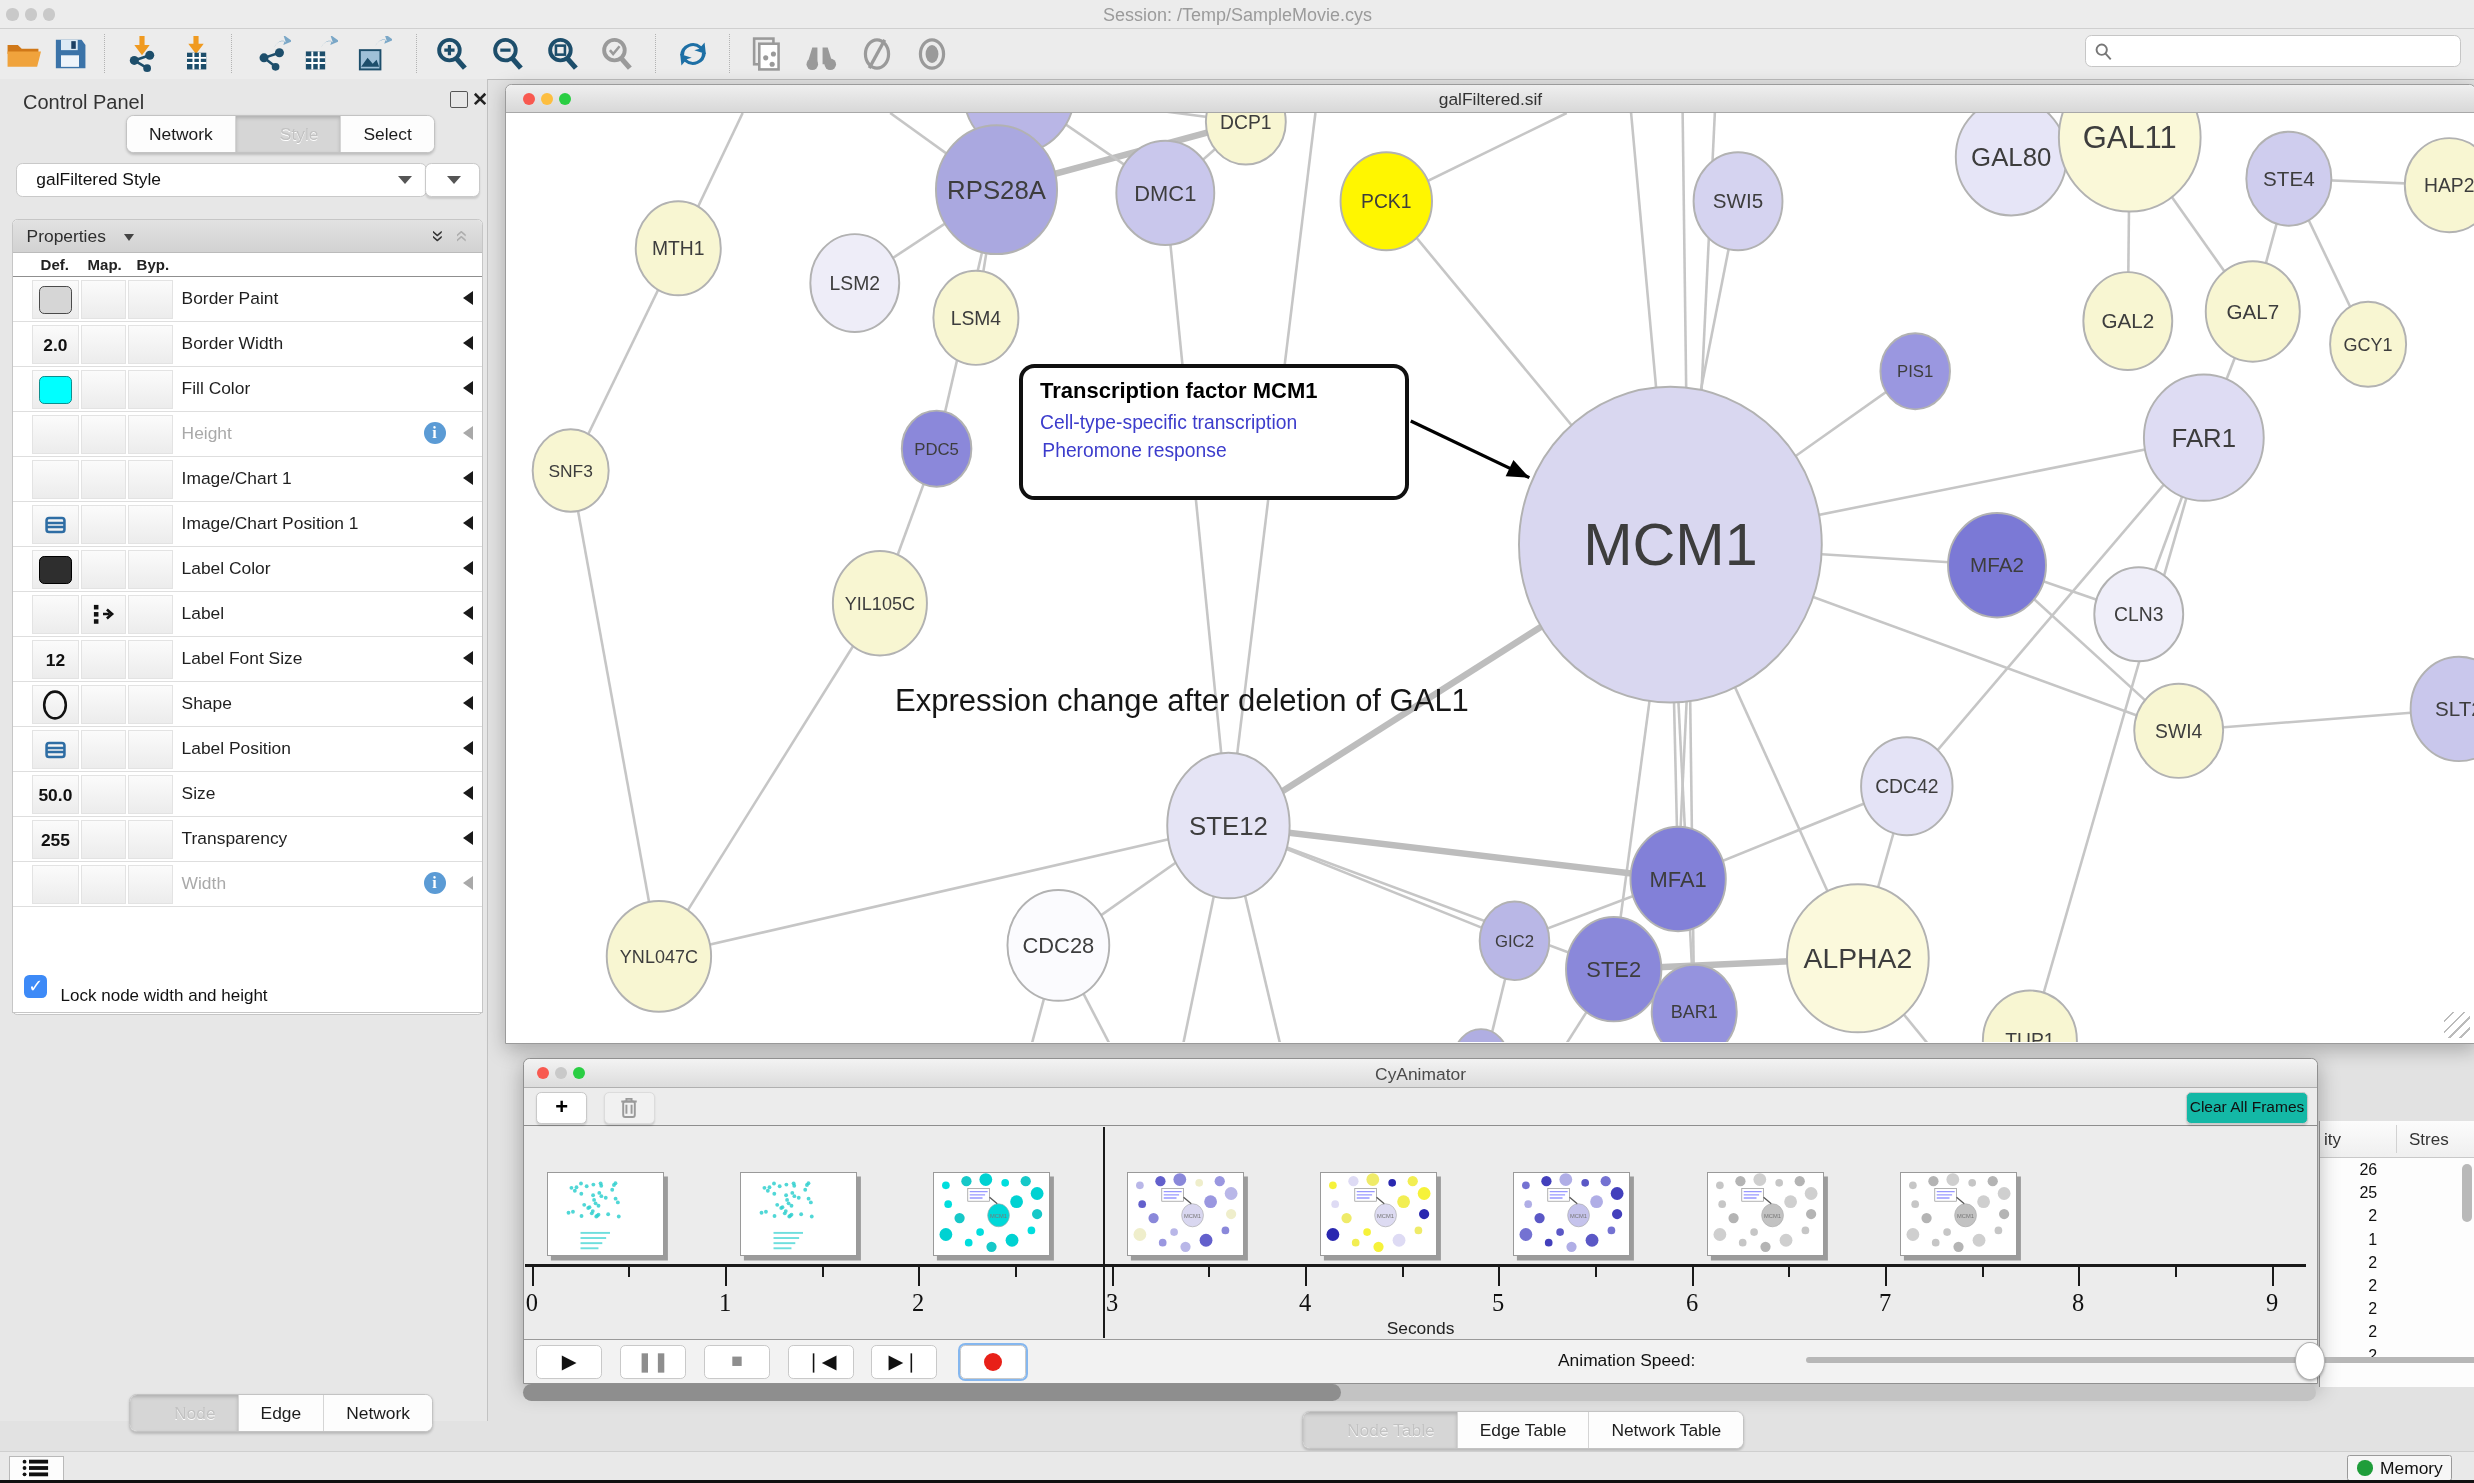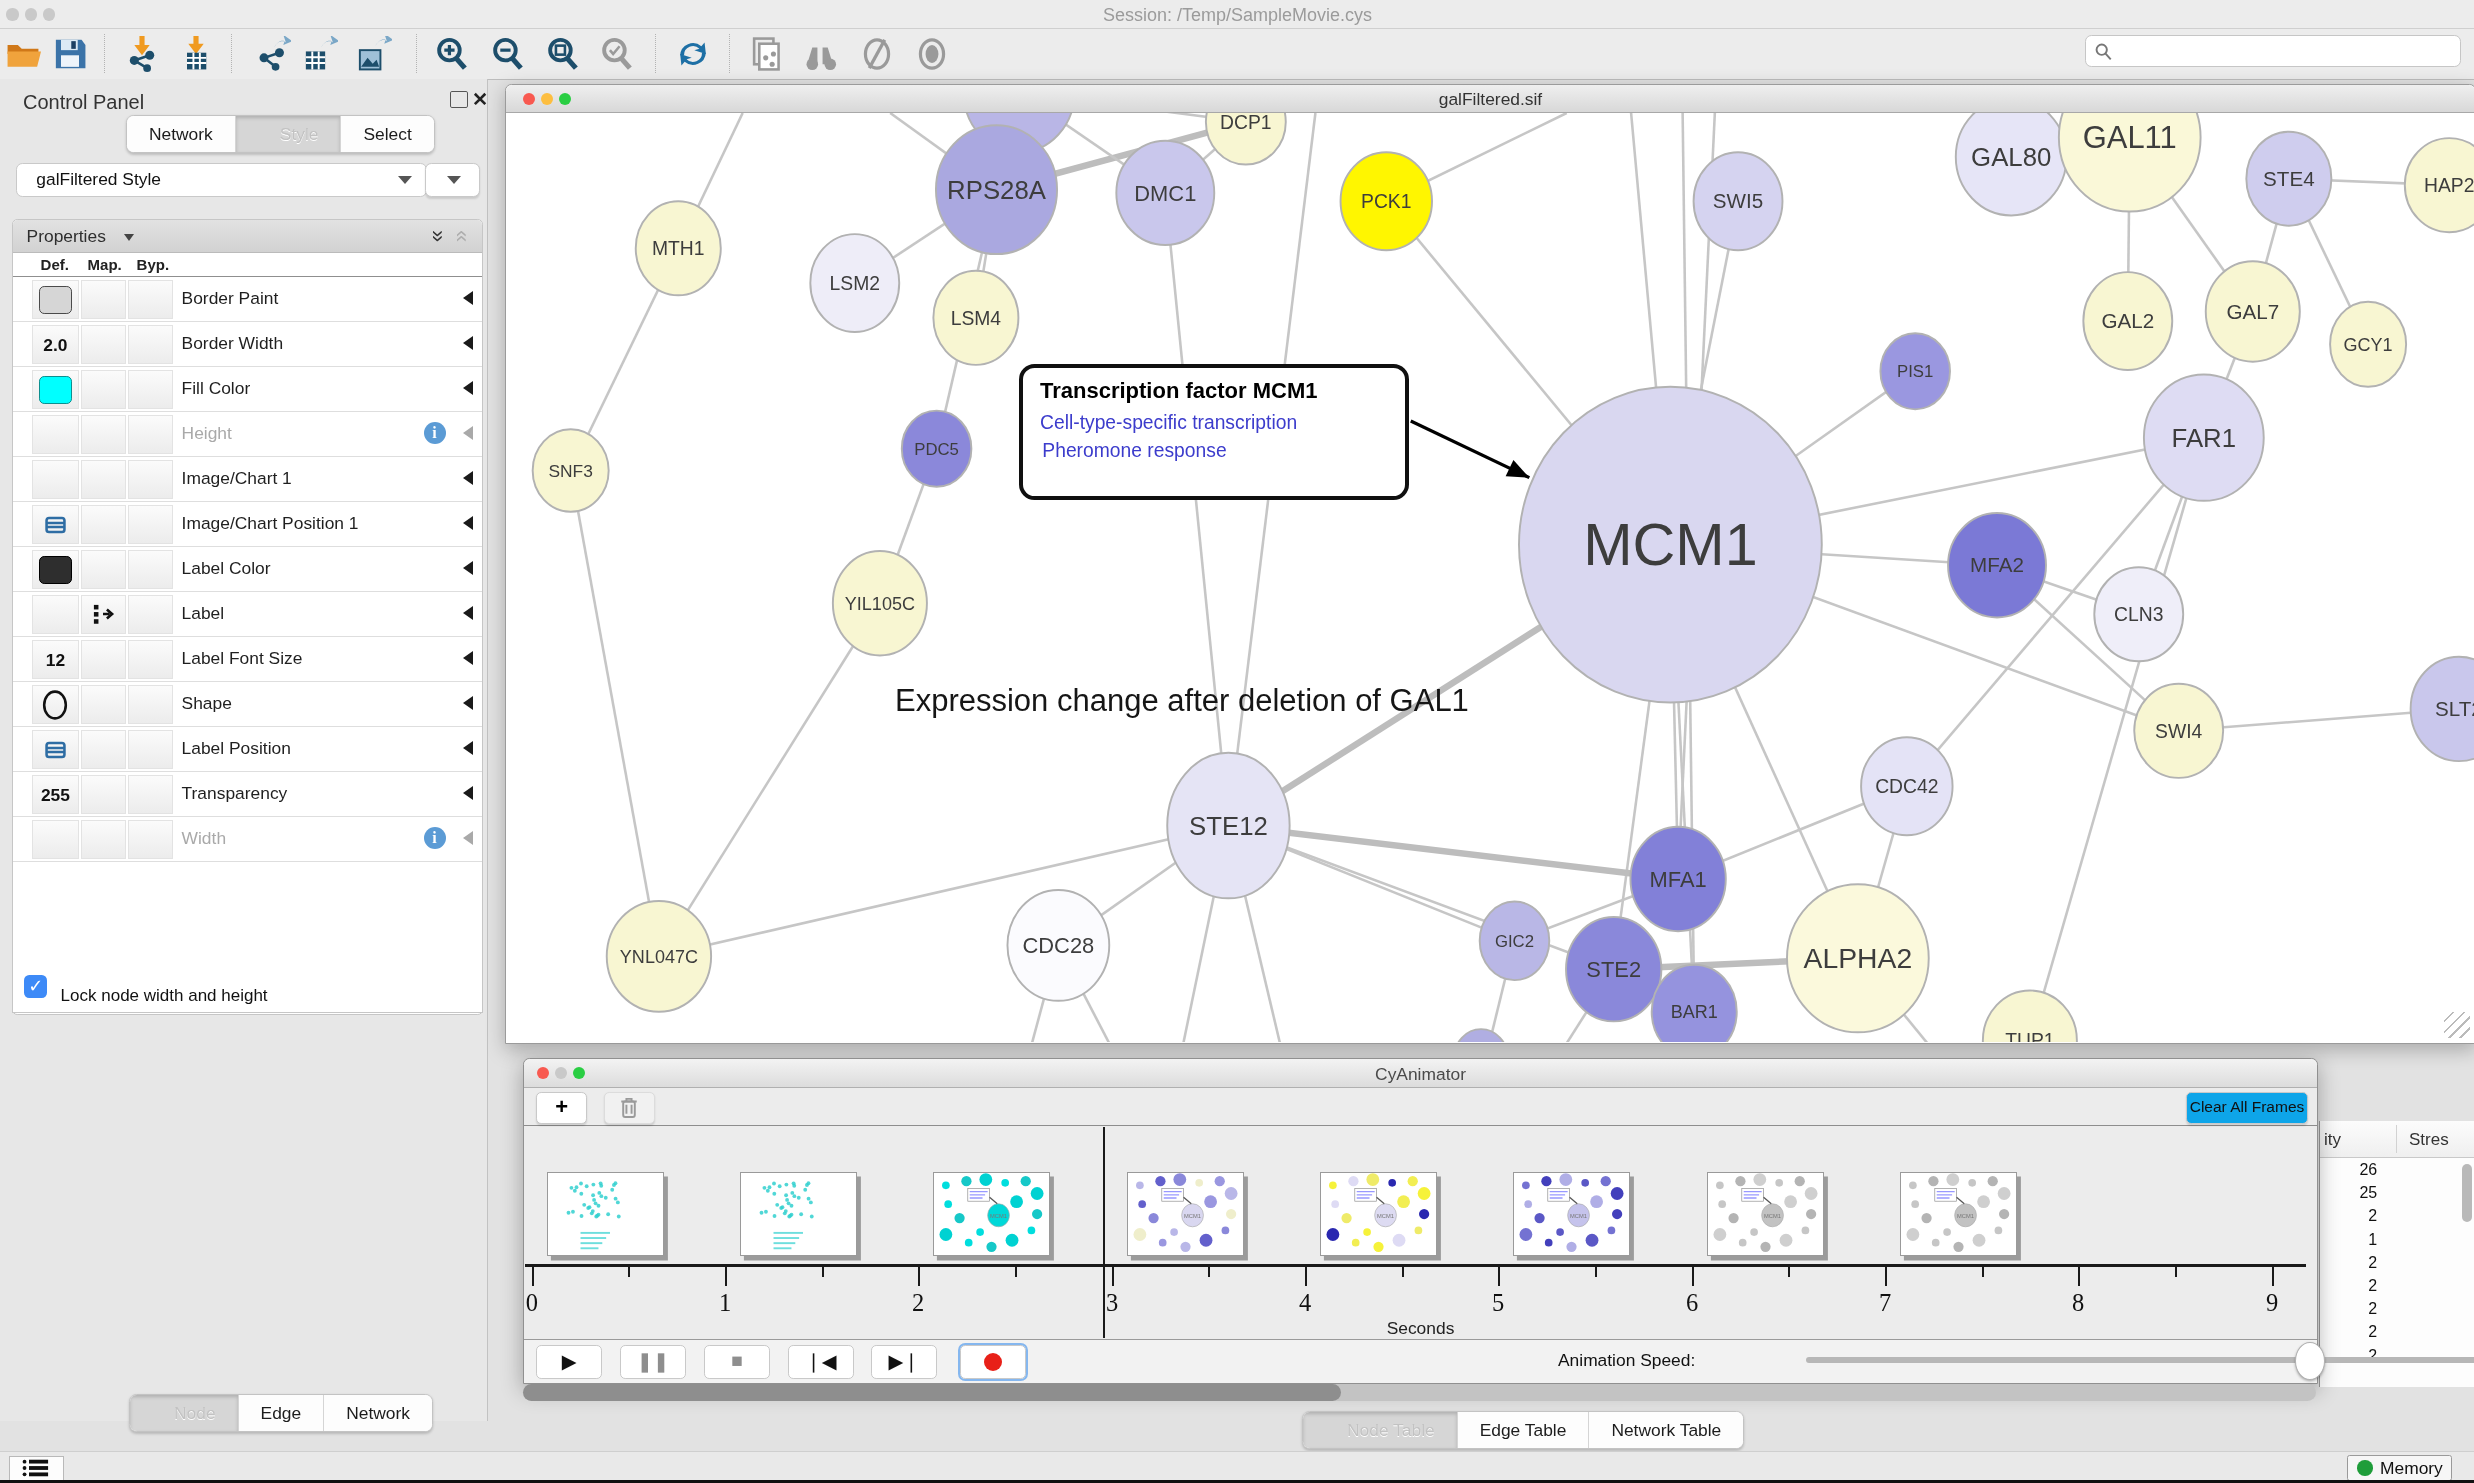--- a/index.html
+++ b/index.html
@@ -69,21 +69,21 @@
   #grip{position:absolute;right:3.9px;bottom:3.9px;width:26px;height:26px;
     background:repeating-linear-gradient(135deg,transparent 0 5.8px,#bbb 5.8px 7.7px);}
   
   #cya-win{position:absolute;left:523px;top:1058px;width:1793px;height:324px;background:#ececec;border:0.6px solid #909090;border-radius:6.4px 6.4px 0 0;box-shadow:0 6.4px 22px rgba(0,0,0,.3);}
   #cya-titlebar{position:absolute;left:0;top:0;right:0;height:28px;background:linear-gradient(#f3f3f3,#dcdcdc);border-bottom:0.6px solid #b0b0b0;border-radius:6.4px 6.4px 0 0;}
   #cya-title{position:absolute;left:0;right:0;top:4.5px;text-align:center;font-size:17.4px;color:#4a4a4a;}
   #cya-toolbar{position:absolute;left:0;top:29px;right:0;height:37px;background:#ececec;border-bottom:1.9px solid #8d8d8d;}
   .cya-btn{position:absolute;top:3.9px;width:49px;height:30px;background:#fff;border:1.3px solid #c9c9c9;border-radius:5.2px;box-shadow:0 1.3px 1.9px rgba(0,0,0,.12);}
   #btn-add{left:12.2px;font-size:22px;font-weight:bold;text-align:center;line-height:27px;color:#000;}
   #btn-trash{left:80px;background:#f1f1f1;border-color:#dcdcdc;}
-  #btn-clear{position:absolute;right:9px;top:3.9px;width:120px;height:30px;background:#0ea5e9;border:1.3px solid #c9c9c9;border-radius:5.2px;font-size:15.5px;text-align:center;line-height:28px;color:#111;box-shadow:0 1.3px 1.9px rgba(0,0,0,.12);}
+  #btn-clear{position:absolute;right:9px;top:3.9px;width:120px;height:30px;background:#14b8a6;border:1.3px solid #c9c9c9;border-radius:5.2px;font-size:15.5px;text-align:center;line-height:28px;color:#111;box-shadow:0 1.3px 1.9px rgba(0,0,0,.12);}
   #cya-timeline{position:absolute;left:0;top:68px;right:0;height:213px;background:#ececec;}
   .frame-thumb{position:absolute;top:45px;width:115px;height:82px;background:#fff;border:0.6px solid #9a9a9a;box-shadow:3.9px 4.5px 0 rgba(90,90,90,.55);}
   #playhead{position:absolute;top:0;height:211px;width:1.9px;background:#1a1a1a;}
   #ruler-base{position:absolute;left:1.3px;top:137px;width:1781px;height:3.2px;background:#1a1a1a;}
   .tick{position:absolute;top:140px;width:1.9px;background:#1a1a1a;}
   .tick-label{position:absolute;top:162px;width:39px;margin-left:-19.3px;text-align:center;font-size:24.5px;font-family:"Liberation Serif",serif;color:#111;}
   #seconds-label{position:absolute;left:0;right:0;top:191px;text-align:center;font-size:17.4px;color:#222;}
   #cya-controls{position:absolute;left:0;bottom:0;right:0;height:43px;background:#f2f2f2;border-top:1.3px solid #9a9a9a;}
   .ctl-btn{position:absolute;top:4.5px;width:64px;height:32px;background:#fff;border:1.3px solid #c9c9c9;border-radius:5.2px;}
   .ctl-glyph{position:absolute;left:0;right:0;top:4.5px;text-align:center;font-size:19.3px;color:#111;}
@@ -366,20 +366,29 @@
             <div class="prop-tri"></div>
           </div>
           <div class="prop-row">
             <div class="cell c1"><svg width="23" height="22" viewBox="0 0 36 34" style="margin:7.7px 0 0 11px">
                 <rect x="4" y="6" width="28" height="22" rx="4" fill="none" stroke="#2e6da4" stroke-width="4"></rect>
                 <path d="M4 14h28M4 20h28" stroke="#2e6da4" stroke-width="4"></path>
               </svg></div>
             <div class="cell c2"></div>
             <div class="cell c3"></div>
             <div class="prop-label">Label Position</div>
+            <div class="prop-tri"></div>
+          </div>
+          <div class="prop-row">
+            <div class="cell c1">
+              <div class="def-text">50.0</div>
+            </div>
+            <div class="cell c2"></div>
+            <div class="cell c3"></div>
+            <div class="prop-label">Size</div>
             <div class="prop-tri"></div>
           </div>
           <div class="prop-row">
             <div class="cell c1">
               <div class="def-text">255</div>
             </div>
             <div class="cell c2"></div>
             <div class="cell c3"></div>
             <div class="prop-label">Transparency</div>
             <div class="prop-tri"></div>

